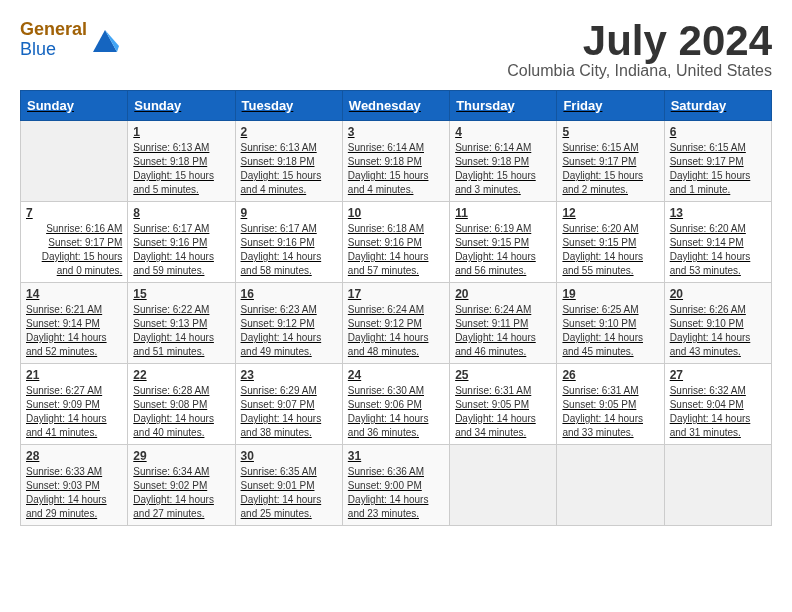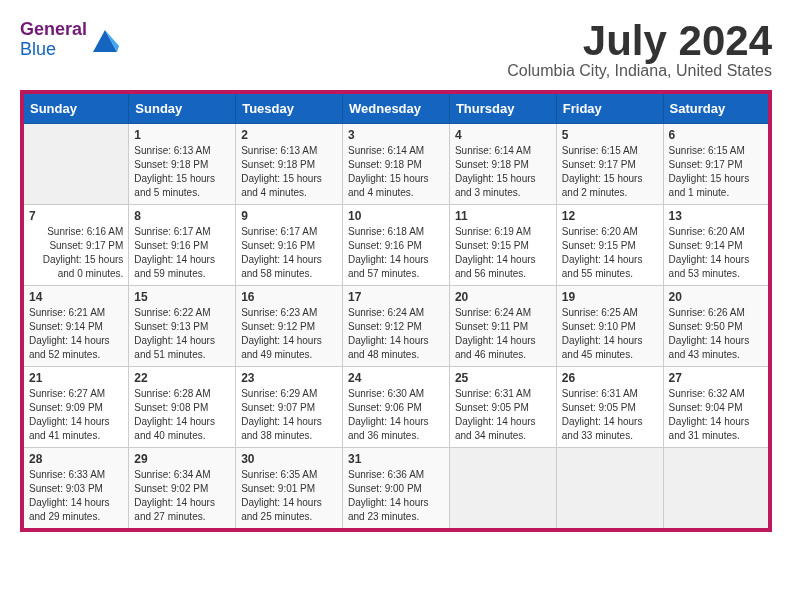--- a/index.html
+++ b/index.html
@@ -21,21 +21,21 @@
       align-items: center;
     }
     .logo-text {
       display: flex;
       flex-direction: column;
       line-height: 1.1;
     }
     .logo-general {
       font-size: 18px;
       font-weight: bold;
-      color: #701a75;
+      color: #a16207;
     }
     .logo-blue {
       font-size: 18px;
       font-weight: normal;
       color: #1565c0;
     }
     .logo-icon {
       width: 28px;
       height: 28px;
       margin-left: 4px;
@@ -49,21 +49,22 @@
       color: #333;
       line-height: 1;
     }
     .subtitle {
       font-size: 16px;
       color: #555;
     }
     .calendar {
       width: 100%;
       border-collapse: collapse;
-      border: 4px solid #be185d;
+      border: 1px solid #be185d;
+      text-decoration: underline;
     }
     .calendar th {
       background-color: #1565c0;
       color: #fff;
       font-size: 13px;
       font-weight: bold;
       padding: 7px 6px;
       text-align: left;
       border: 1px solid #1255a0;
     }
@@ -266,21 +267,21 @@
         <td>
           <span class="day-number">19</span>
           <div class="cell-content" style="white-space: pre-line;">Sunrise: 6:25 AM
 Sunset: 9:10 PM
 Daylight: 14 hours
 and 45 minutes.</div>
         </td>
         <td>
           <span class="day-number">20</span>
           <div class="cell-content" style="white-space: pre-line;">Sunrise: 6:26 AM
-Sunset: 9:50 PM
+Sunset: 9:10 PM
 Daylight: 14 hours
 and 43 minutes.</div>
         </td>
       </tr>
       <tr>
         <td>
           <span class="day-number">21</span>
           <div class="cell-content" style="white-space: pre-line;">Sunrise: 6:27 AM
 Sunset: 9:09 PM
 Daylight: 14 hours

